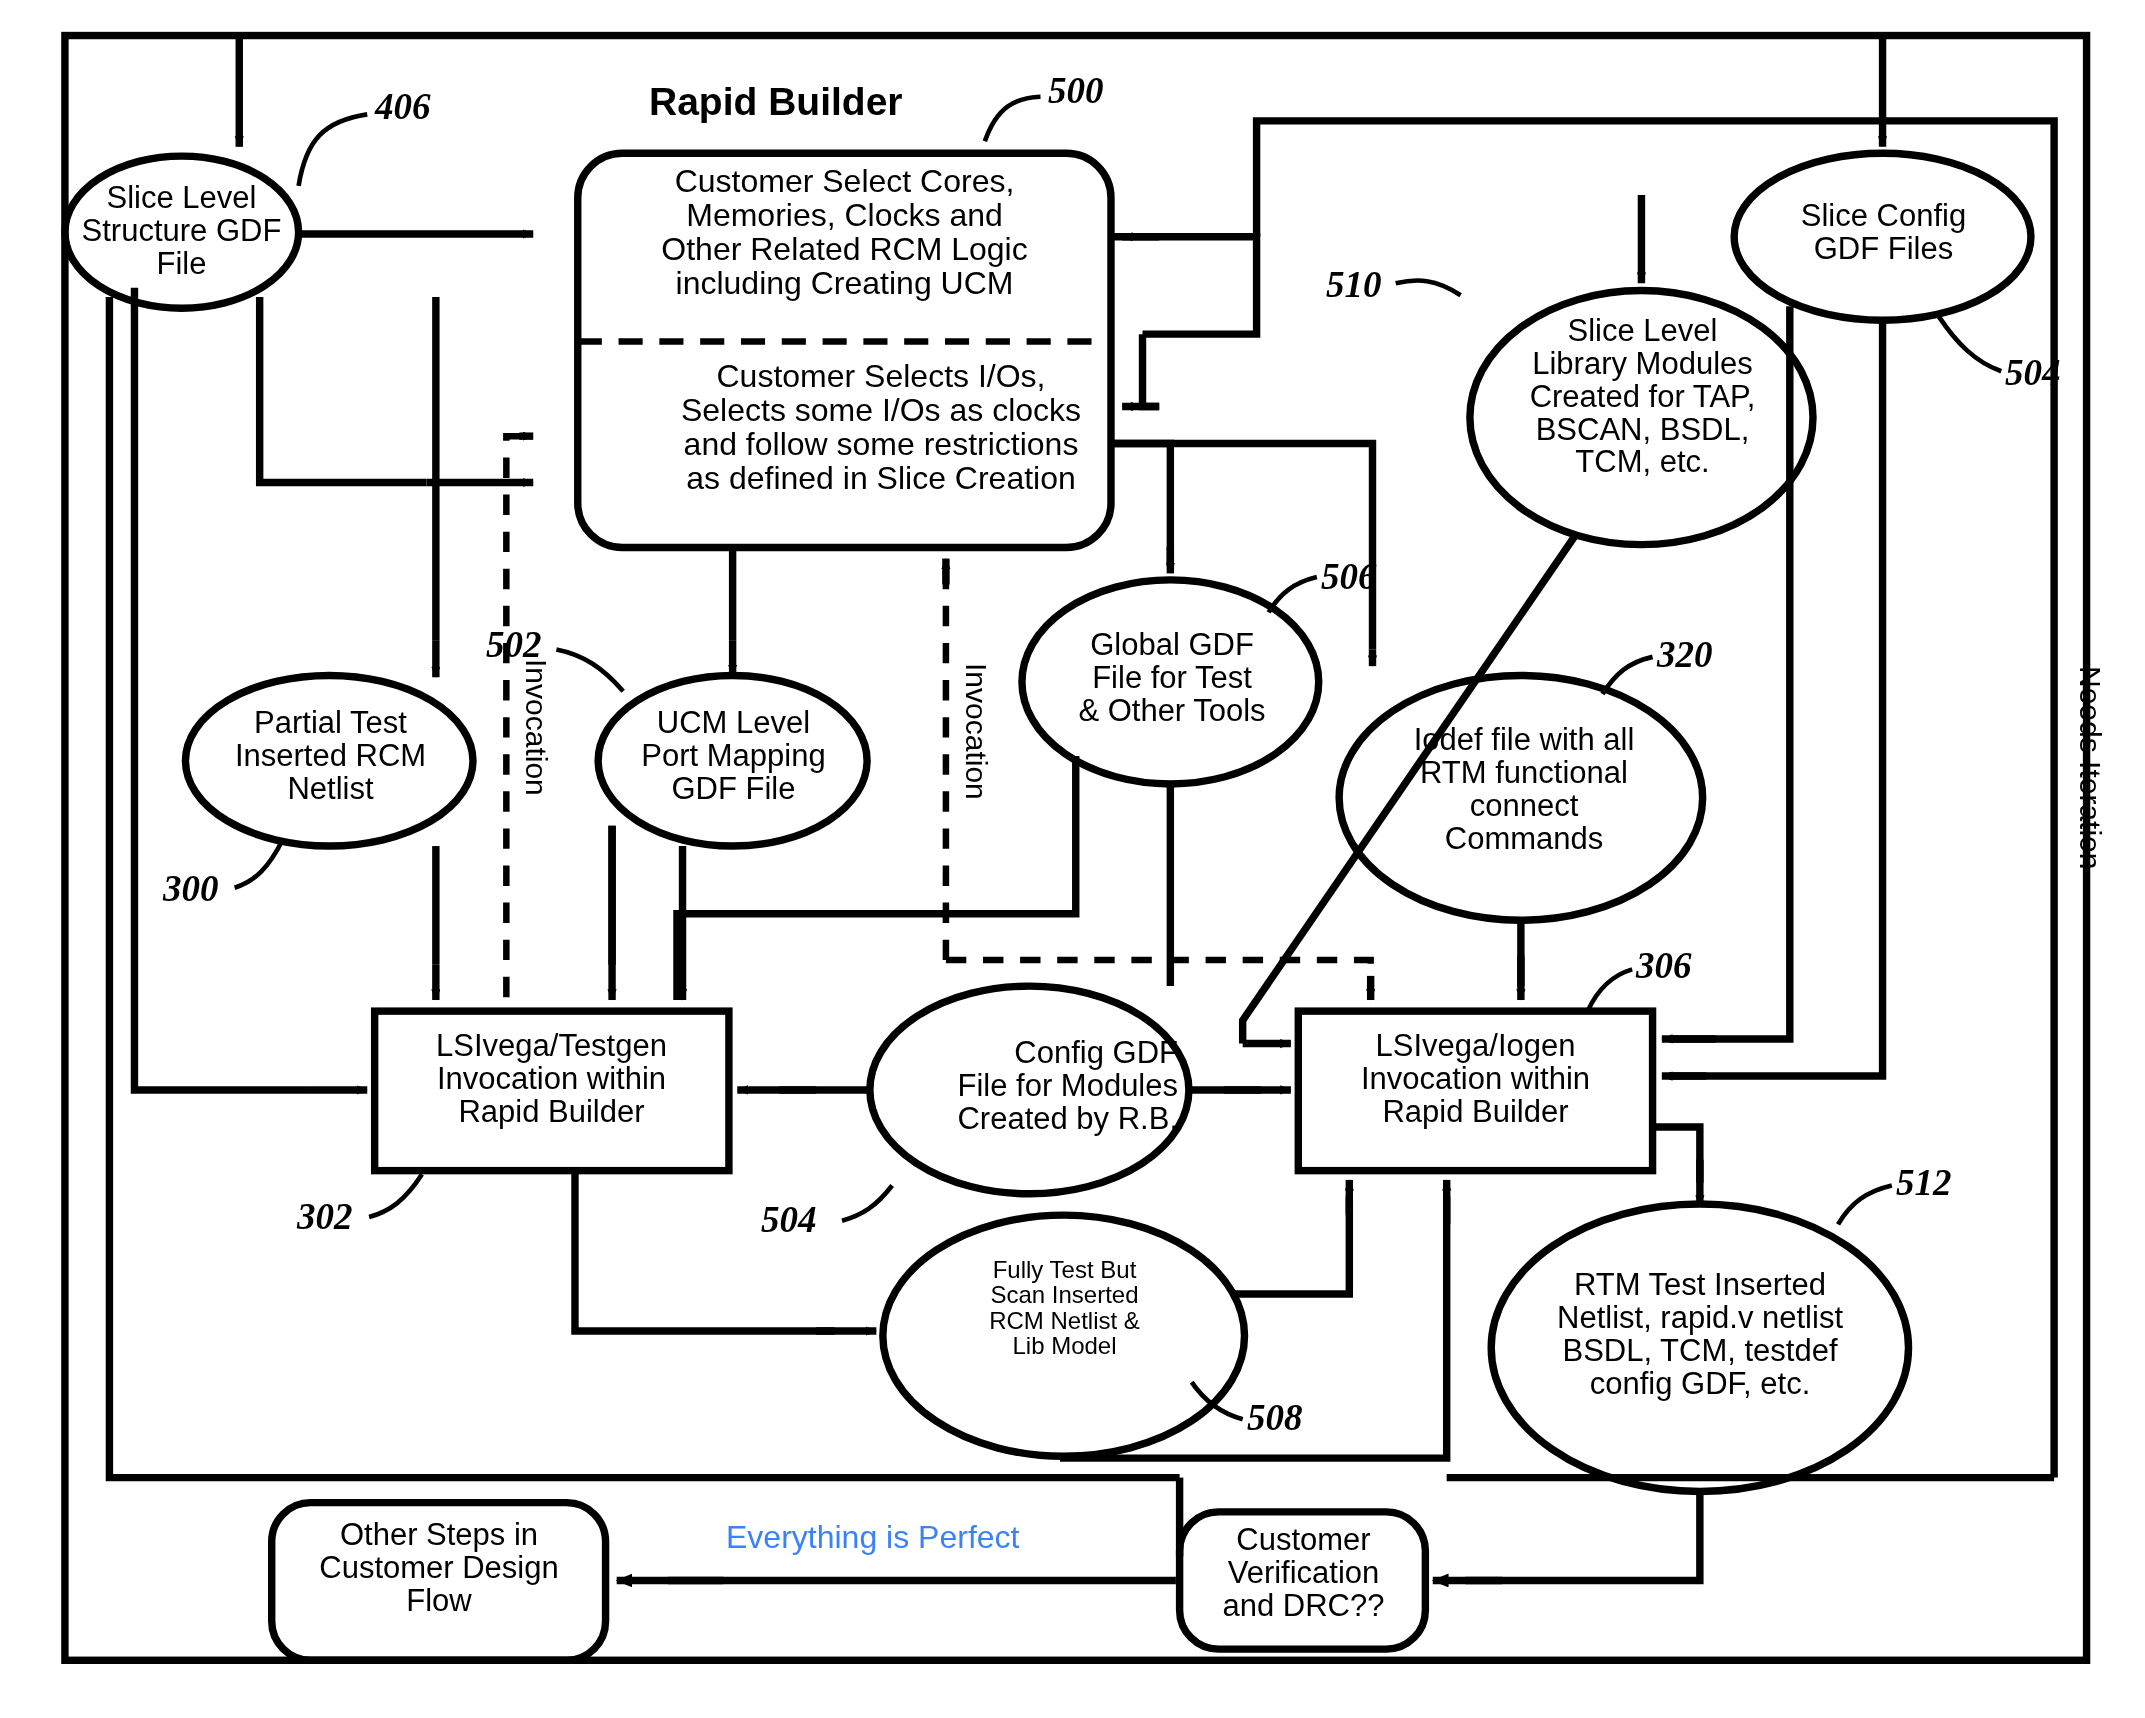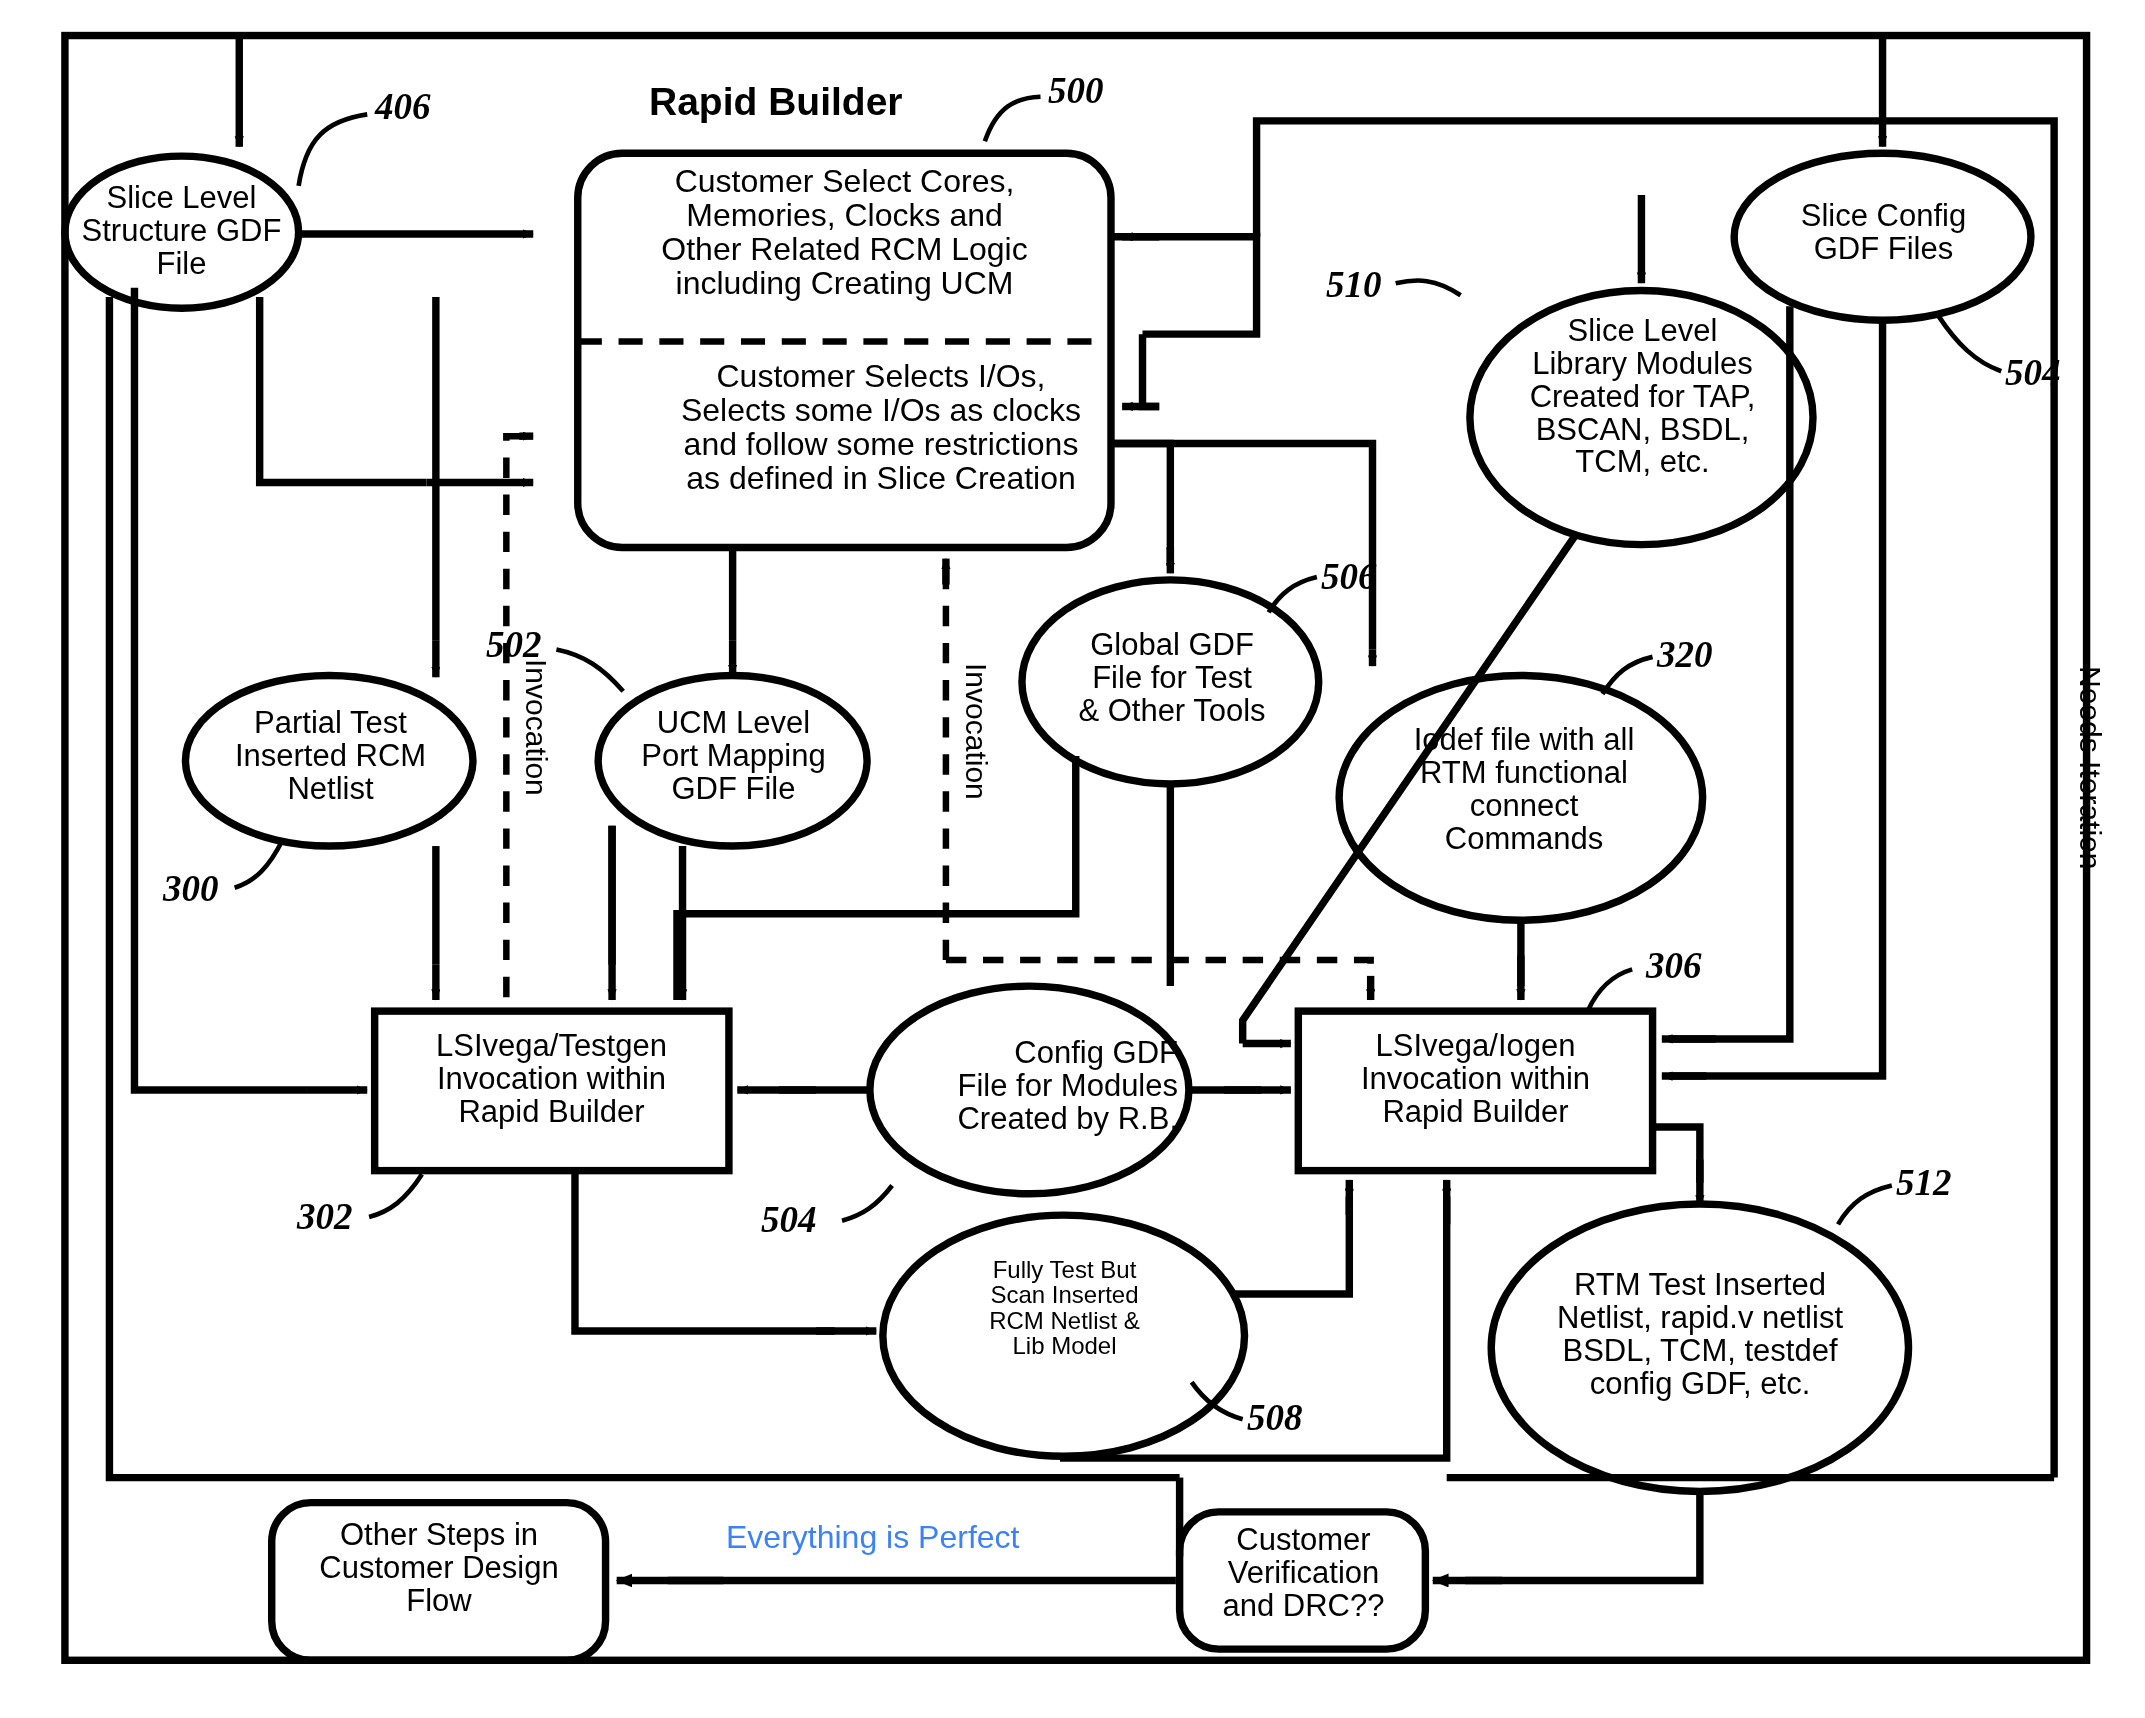--- a/index.html
+++ b/index.html
@@ -323,18 +323,18 @@
   <div class="ref-num" style="left:375px; top:85px; font-size:37px;">406</div>
   <div class="ref-num" style="left:1048px; top:69px; font-size:37px;">500</div>
   <div class="ref-num" style="left:1326px; top:263px; font-size:37px;">510</div>
   <div class="ref-num" style="left:2005px; top:351px; font-size:37px;">504</div>
   <div class="ref-num" style="left:163px; top:867px; font-size:37px;">300</div>
   <div class="ref-num" style="left:486px; top:623px; font-size:37px;">502</div>
   <div class="ref-num" style="left:1321px; top:555px; font-size:37px;">506</div>
   <div class="ref-num" style="left:1657px; top:633px; font-size:37px;">320</div>
   <div class="ref-num" style="left:297px; top:1195px; font-size:37px;">302</div>
   <div class="ref-num" style="left:761px; top:1198px; font-size:37px;">504</div>
-  <div class="ref-num" style="left:1636px; top:944px; font-size:37px;margin-left:10px;">306</div>
+  <div class="ref-num" style="left:1636px; top:944px; font-size:37px;">306</div>
   <div class="ref-num" style="left:1247px; top:1396px; font-size:37px;">508</div>
   <div class="ref-num" style="left:1896px; top:1161px; font-size:37px;">512</div>
 
 </div>
 
 
 </body></html>

